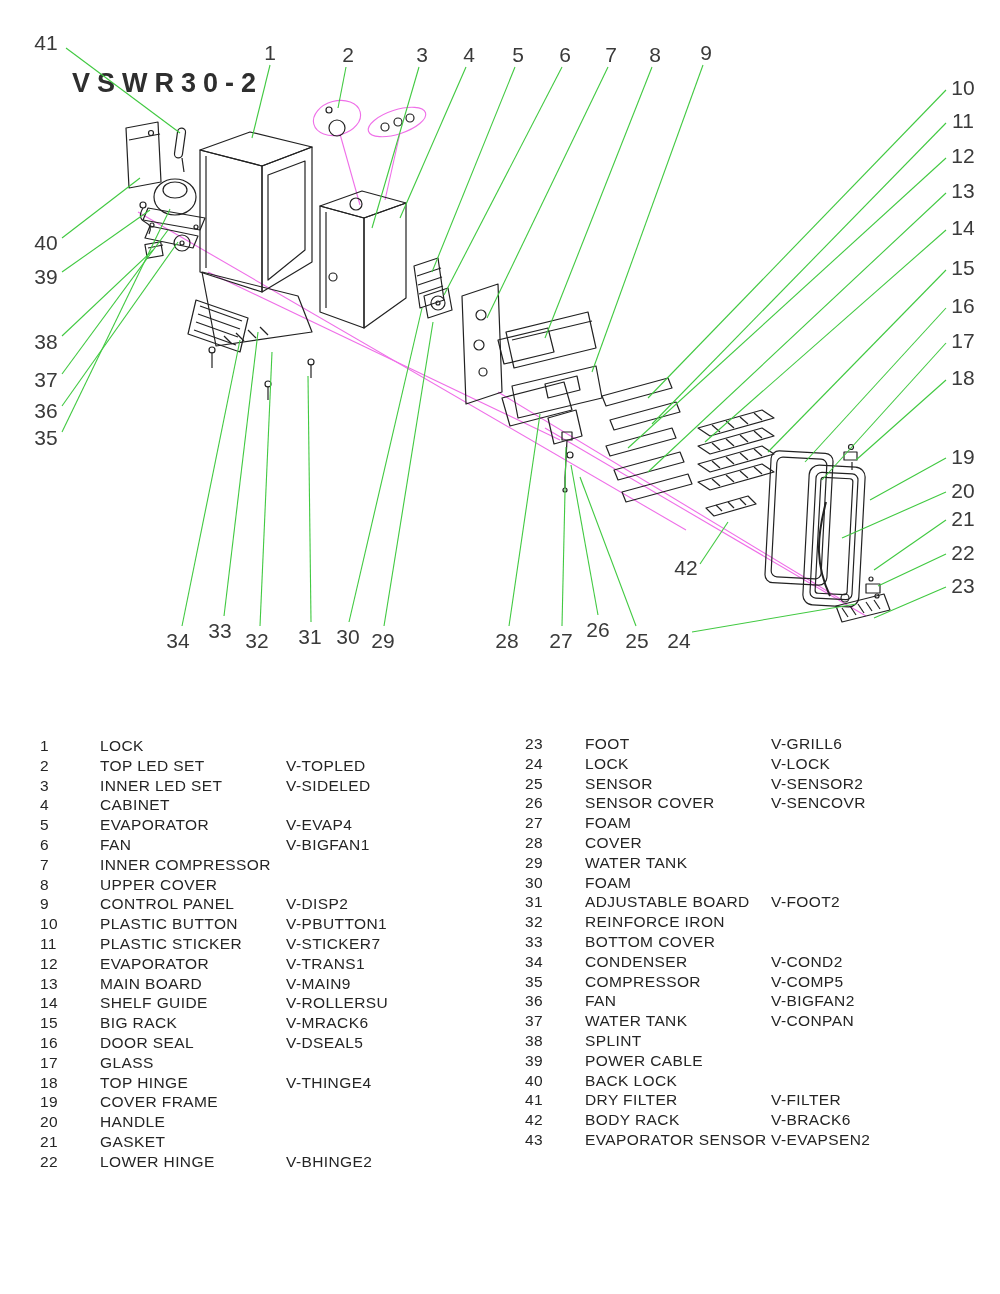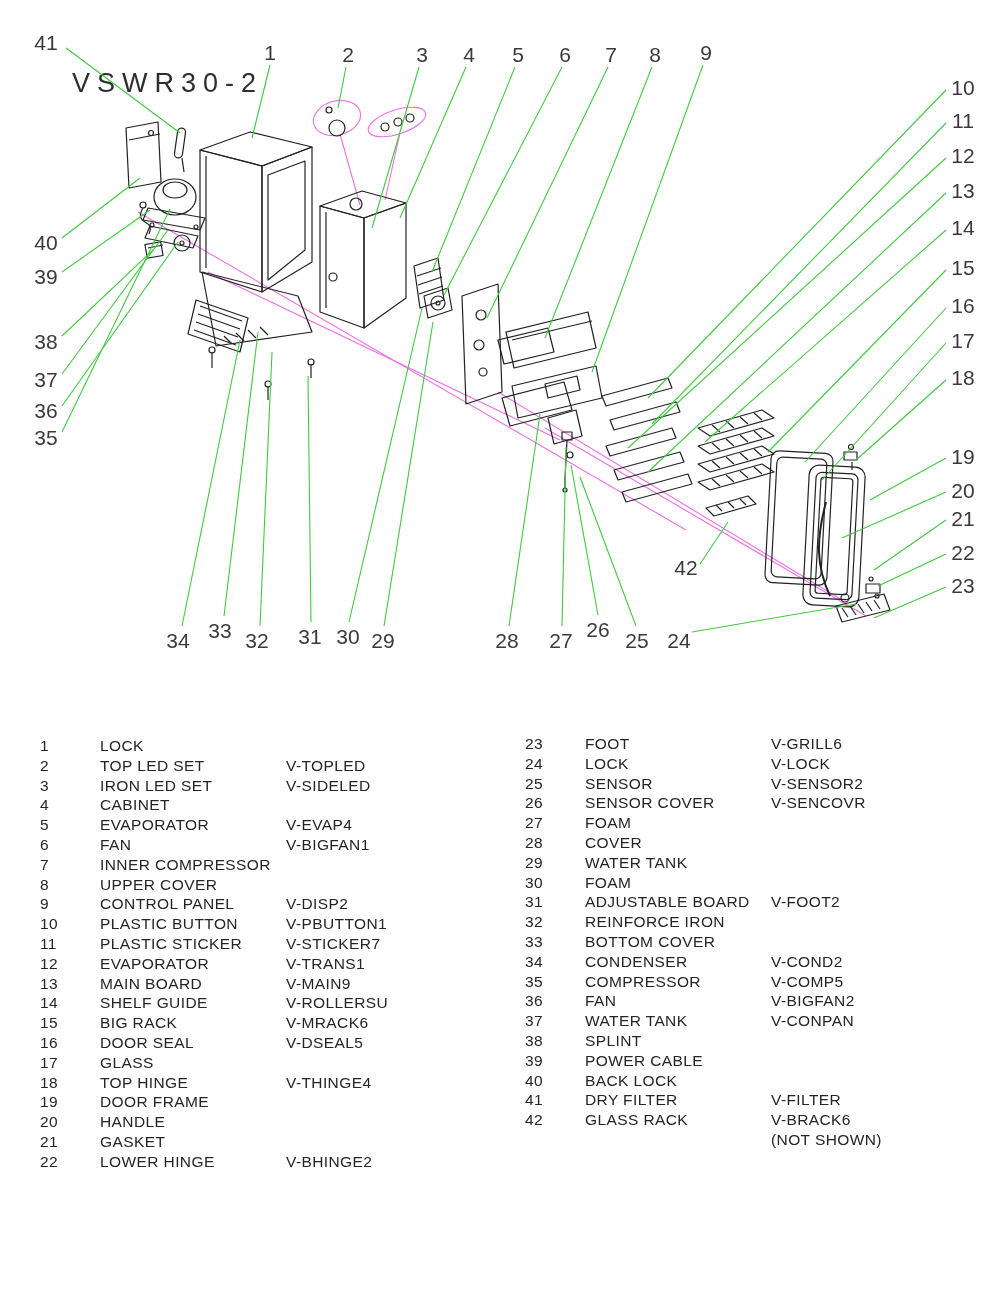--- a/index.html
+++ b/index.html
@@ -1,20 +1,20 @@
 <!DOCTYPE html>
 <html><head>
 <meta charset="utf-8">
 <style>
   html,body{margin:0;padding:0;background:#ffffff;}
   #page{position:relative;width:1000px;height:1294px;background:#ffffff;overflow:hidden;
         font-family:"Liberation Sans",sans-serif;color:#222;}
   #diagram-wrap{position:absolute;left:0;top:0;width:1000px;height:700px;}
   #model-title{position:absolute;left:72px;top:68px;font-size:27px;letter-spacing:7px;
-        color:#2e2e2e;font-weight:400;}
+        color:#2e2e2e;font-weight:700;}
   svg text.callout{font-family:"Liberation Sans",sans-serif;font-size:21px;fill:#3a3a3a;}
   .parts-table{position:absolute;font-size:15.5px;letter-spacing:.4px;color:#252525;}
   #parts-left{left:38px;top:736px;width:470px;}
   #parts-right{left:523px;top:734px;width:450px;}
   .prow{display:grid;grid-template-columns:62px 186px 1fr;height:19.8px;line-height:19.8px;
         white-space:nowrap;}
   .pnum{padding-left:2px;}
 </style>
 </head>
 <body>
@@ -354,21 +354,21 @@
         <span class="pname">LOCK</span>
         <span class="pcode"></span>
       </div>
       <div class="prow">
         <span class="pnum">2</span>
         <span class="pname">TOP LED SET</span>
         <span class="pcode">V-TOPLED</span>
       </div>
       <div class="prow">
         <span class="pnum">3</span>
-        <span class="pname">IRON LED SET</span>
+        <span class="pname">INNER LED SET</span>
         <span class="pcode">V-SIDELED</span>
       </div>
       <div class="prow">
         <span class="pnum">4</span>
         <span class="pname">CABINET</span>
         <span class="pcode"></span>
       </div>
       <div class="prow">
         <span class="pnum">5</span>
         <span class="pname">EVAPORATOR</span>
@@ -434,21 +434,21 @@
         <span class="pname">GLASS</span>
         <span class="pcode"></span>
       </div>
       <div class="prow">
         <span class="pnum">18</span>
         <span class="pname">TOP HINGE</span>
         <span class="pcode">V-THINGE4</span>
       </div>
       <div class="prow">
         <span class="pnum">19</span>
-        <span class="pname">DOOR FRAME</span>
+        <span class="pname">COVER FRAME</span>
         <span class="pcode"></span>
       </div>
       <div class="prow">
         <span class="pnum">20</span>
         <span class="pname">HANDLE</span>
         <span class="pcode"></span>
       </div>
       <div class="prow">
         <span class="pnum">21</span>
         <span class="pname">GASKET</span>
@@ -551,22 +551,22 @@
         <span class="pname">BACK LOCK</span>
         <span class="pcode"></span>
       </div>
       <div class="prow">
         <span class="pnum">41</span>
         <span class="pname">DRY FILTER</span>
         <span class="pcode">V-FILTER</span>
       </div>
       <div class="prow">
         <span class="pnum">42</span>
-        <span class="pname">GLASS RACK</span>
+        <span class="pname">BODY RACK</span>
         <span class="pcode">V-BRACK6</span>
       </div>
       <div class="prow">
-        <span class="pnum"></span>
-        <span class="pname"></span>
-        <span class="pcode">(NOT SHOWN)</span>
+        <span class="pnum">43</span>
+        <span class="pname">EVAPORATOR SENSOR</span>
+        <span class="pcode">V-EVAPSEN2</span>
       </div>
     </div>
 </div>
 
 </body></html>

